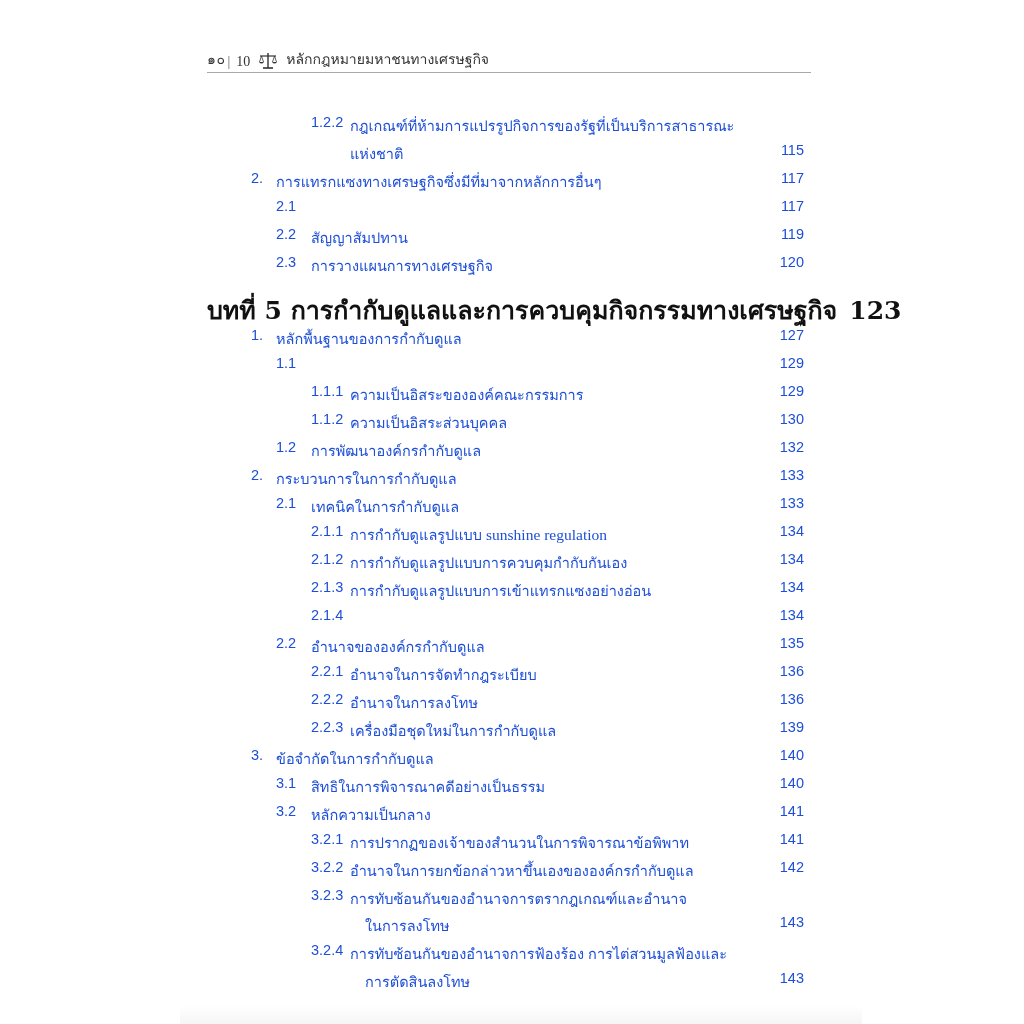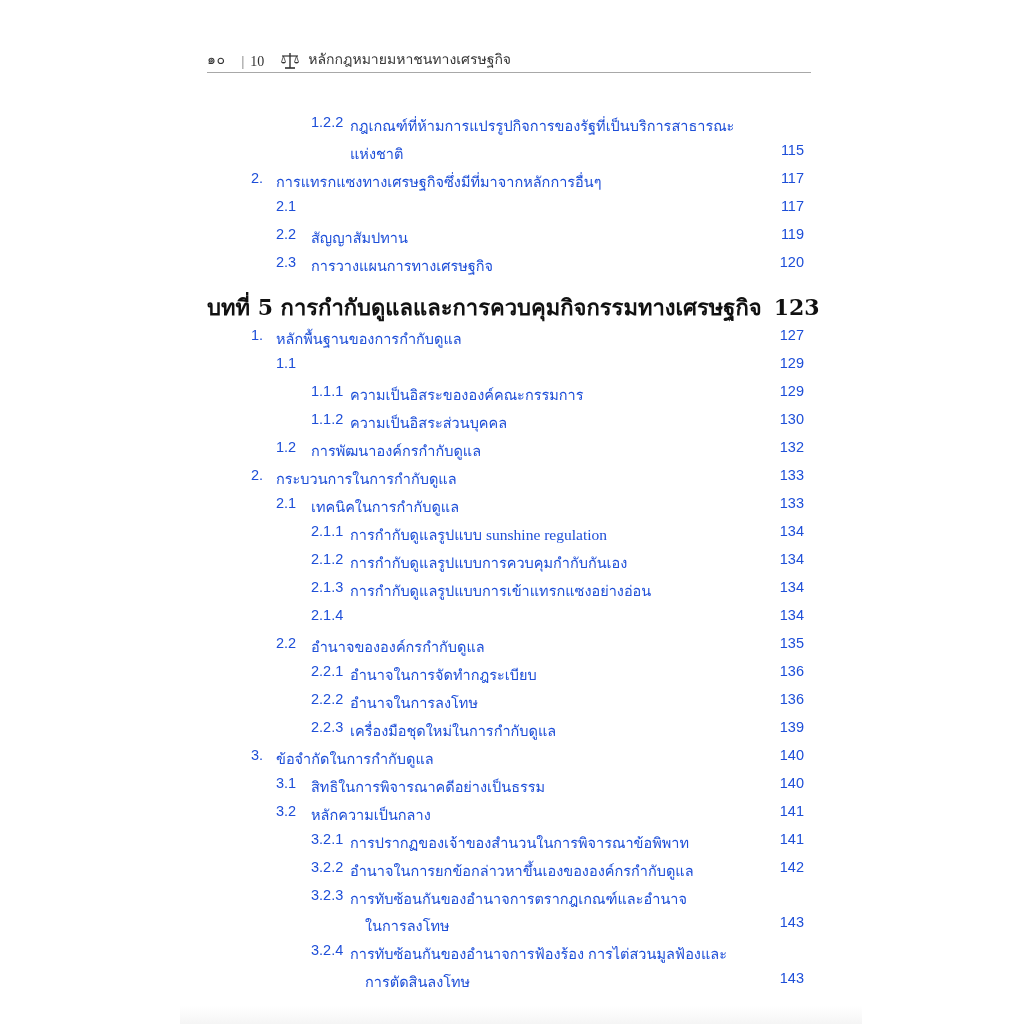--- a/index.html
+++ b/index.html
@@ -24,23 +24,23 @@
       width: 604px;
       height: 22px;
       border-bottom: 1px solid #a8a8a8;
       display: flex;
       align-items: flex-end;
       font-family: "Liberation Serif", serif;
       font-size: 14px;
       color: #333;
       padding-bottom: 2px;
     }
-    .header .thai-num { margin-right: 16px; letter-spacing: 0.5px; font-family: Liberation Mono, monospace; }
+    .header .thai-num { margin-right: 2px; letter-spacing: 0.5px; font-family: Liberation Mono, monospace; }
     .header .sep { margin-right: 6px; color: #666; }
-    .header .arabic-num { margin-right: 16px; }
+    .header .arabic-num { margin-right: 8px; }
     .header .scale-icon {
       display: inline-block;
       width: 20px;
       height: 18px;
       margin-right: 8px;
     }
     .header .title { font-size: 14px; }
 
     .toc {
       position: absolute;
@@ -72,21 +72,21 @@
       top: 0;
       text-align: left;
     }
     .chapter {
       position: absolute;
       left: 207px;
       width: 600px;
       height: 32px;
       font-family: "DejaVu Serif", serif;
       font-weight: bold;
-      font-size: 22px;
+      font-size: 25px;
       color: #111;
       white-space: nowrap;
       display: flex;
       align-items: baseline;
     }
     .chapter .label { flex: 0 0 auto; }
     .chapter .dots {
       flex: 1 1 auto;
       overflow: hidden;
       margin: 0 6px;

